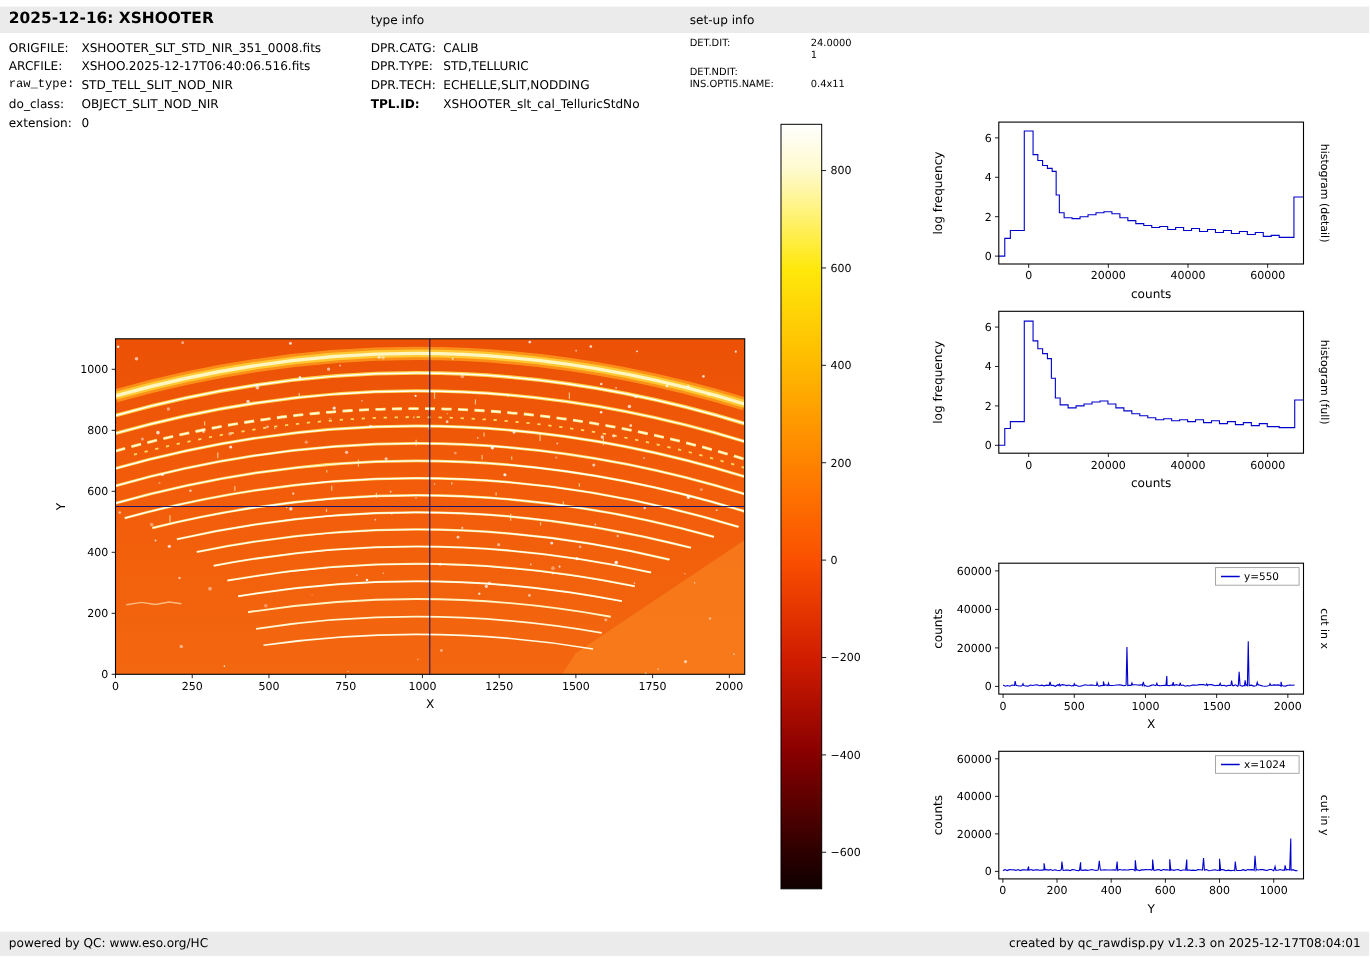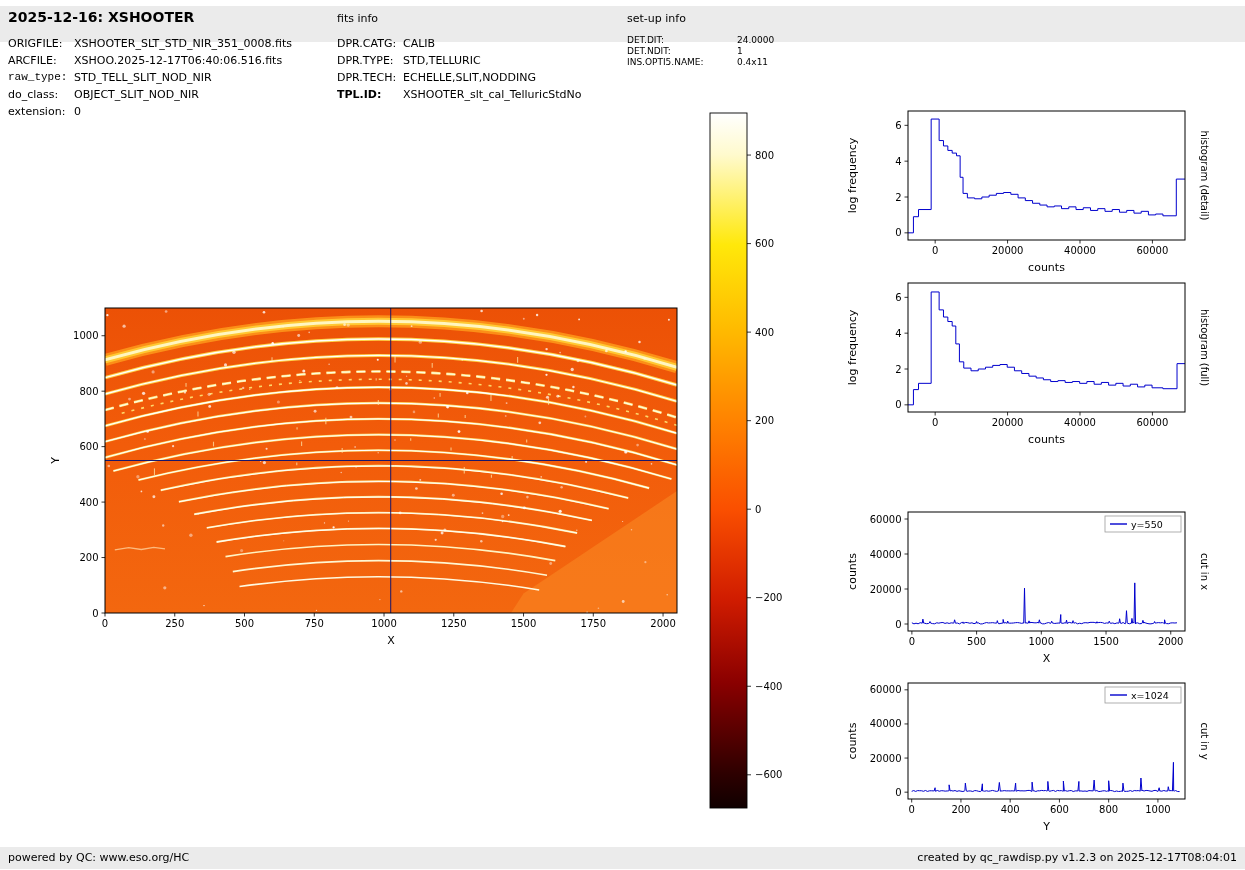--- a/index.html
+++ b/index.html
@@ -1,40 +1,40 @@
 <!DOCTYPE html>
 <html><head>
 <meta charset="utf-8">
 <style>
   html,body{margin:0;padding:0;background:#fff;}
   .page{position:relative;width:1245px;height:870px;background:#ffffff;overflow:hidden;
         font-family:"DejaVu Sans",sans-serif;color:#000;}
   .bar{position:absolute;left:0;width:100%;background:#ebebeb;}
-  .topbar{top:6px;height:36px;}
+  .topbar{top:6px;height:24px;}
   .title{position:absolute;left:8px;top:3px;font-size:14px;font-weight:700;}
   .hlabel{position:absolute;top:6px;font-size:11px;}
   .meta{position:absolute;top:35px;font-size:11px;line-height:17px;}
   .meta.small{font-size:9px;line-height:11px;}
   .mrow{display:flex;white-space:nowrap;}
   .mlabel{display:inline-block;flex:none;}
   .panel{position:absolute;}
   .panel svg{display:block;}
   svg text{font-family:"DejaVu Sans",sans-serif;}
   .footer{top:847px;height:22px;font-size:11px;}
   .fl{position:absolute;left:8px;top:4px;}
   .fr{position:absolute;right:8px;top:4px;}
 </style>
 </head>
 <body>
 
 <div class="page">
 
   <div class="bar topbar">
     <span class="title">2025-12-16: XSHOOTER</span>
-    <span class="hlabel" style="left:337px">fits info</span>
+    <span class="hlabel" style="left:337px">type info</span>
     <span class="hlabel" style="left:627px">set-up info</span>
   </div>
 
   <div id="meta-left" class="meta" style="left:8px">
       <div class="mrow">
         <span class="mlabel" style="width: 66px;">ORIGFILE:</span>
         <span class="mvalue">XSHOOTER_SLT_STD_NIR_351_0008.fits</span>
       </div>
       <div class="mrow">
         <span class="mlabel" style="width: 66px;">ARCFILE:</span>
@@ -70,21 +70,21 @@
         <span class="mlabel" style="width: 66px; font-weight: bold;">TPL.ID:</span>
         <span class="mvalue">XSHOOTER_slt_cal_TelluricStdNo</span>
       </div>
     </div>
   <div id="meta-right" class="meta small" style="left:627px">
       <div class="mrow">
         <span class="mlabel" style="width: 110px;">DET.DIT:</span>
         <span class="mvalue">24.0000</span>
       </div>
       <div class="mrow">
-        <span class="mlabel" style="width: 110px;">DET.NDIT:</span>
+        <span class="mlabel" style="width: 110px; margin-top: 15px;">DET.NDIT:</span>
         <span class="mvalue">1</span>
       </div>
       <div class="mrow">
         <span class="mlabel" style="width: 110px;">INS.OPTI5.NAME:</span>
         <span class="mvalue">0.4x11</span>
       </div>
     </div>
 
   <div id="main-image" class="panel" style="left: 45px; top: 294px; width: 654px; height: 369px;">
       <svg width="654" height="369">

